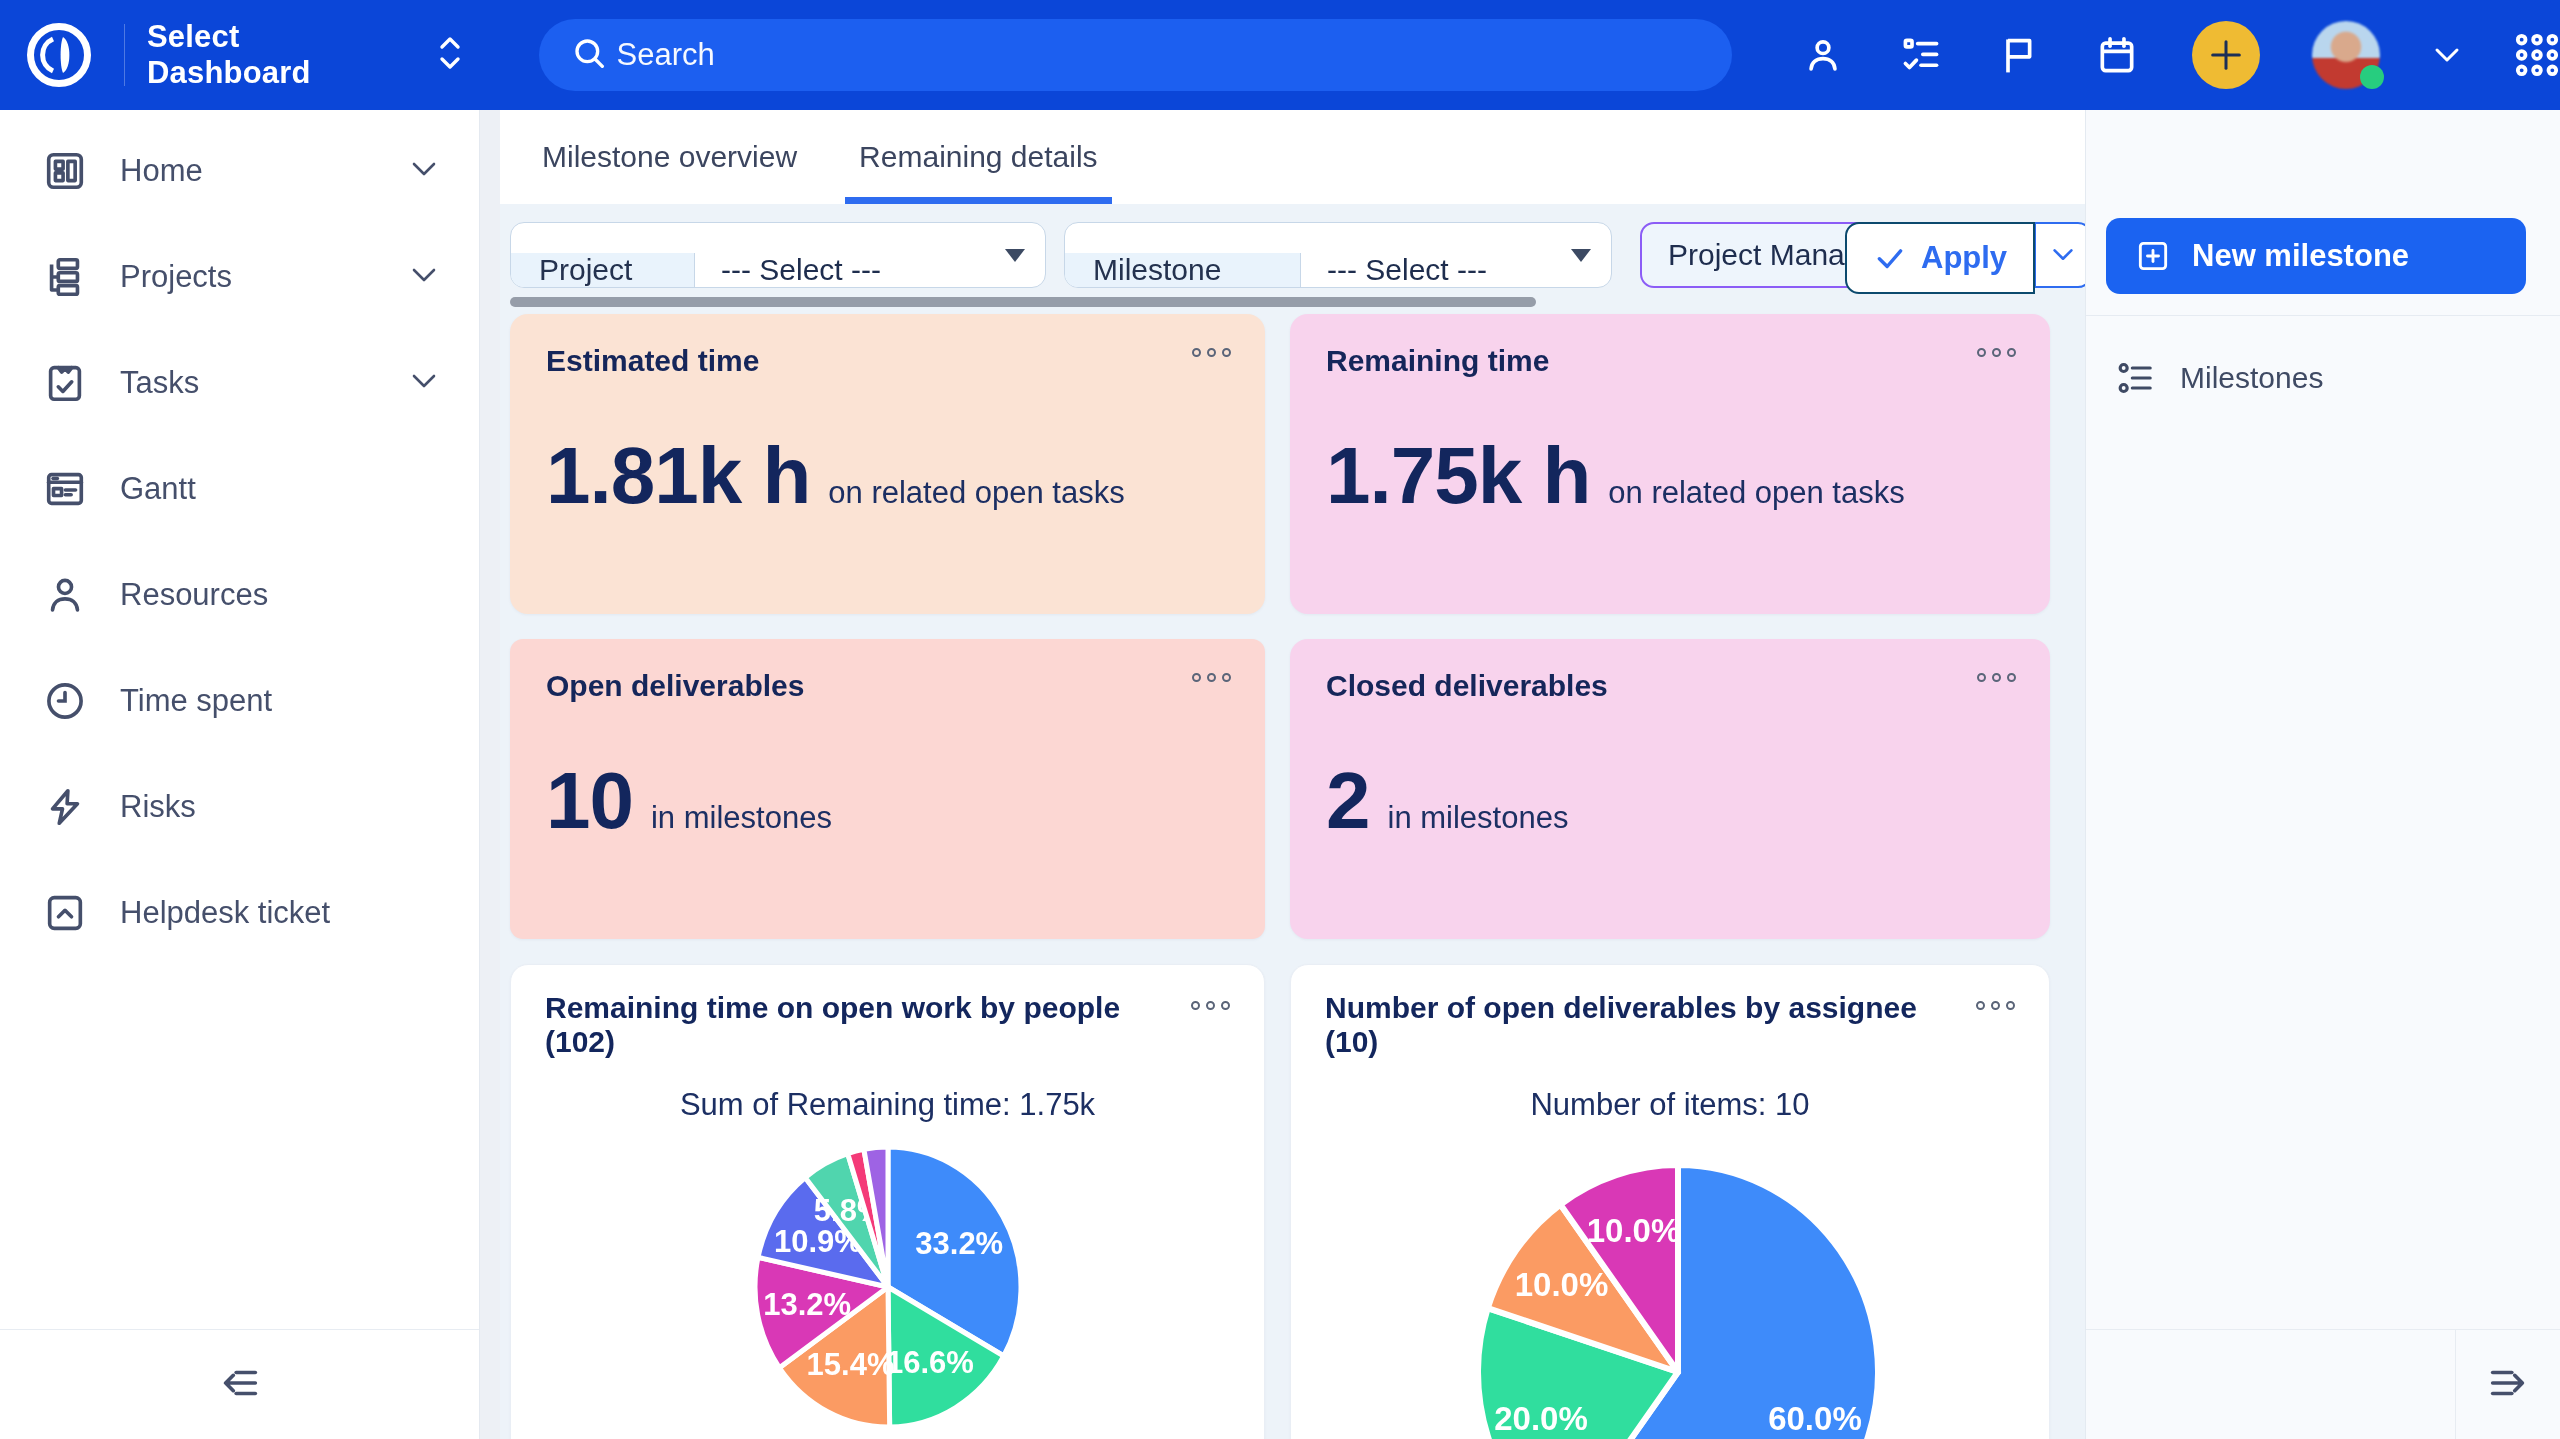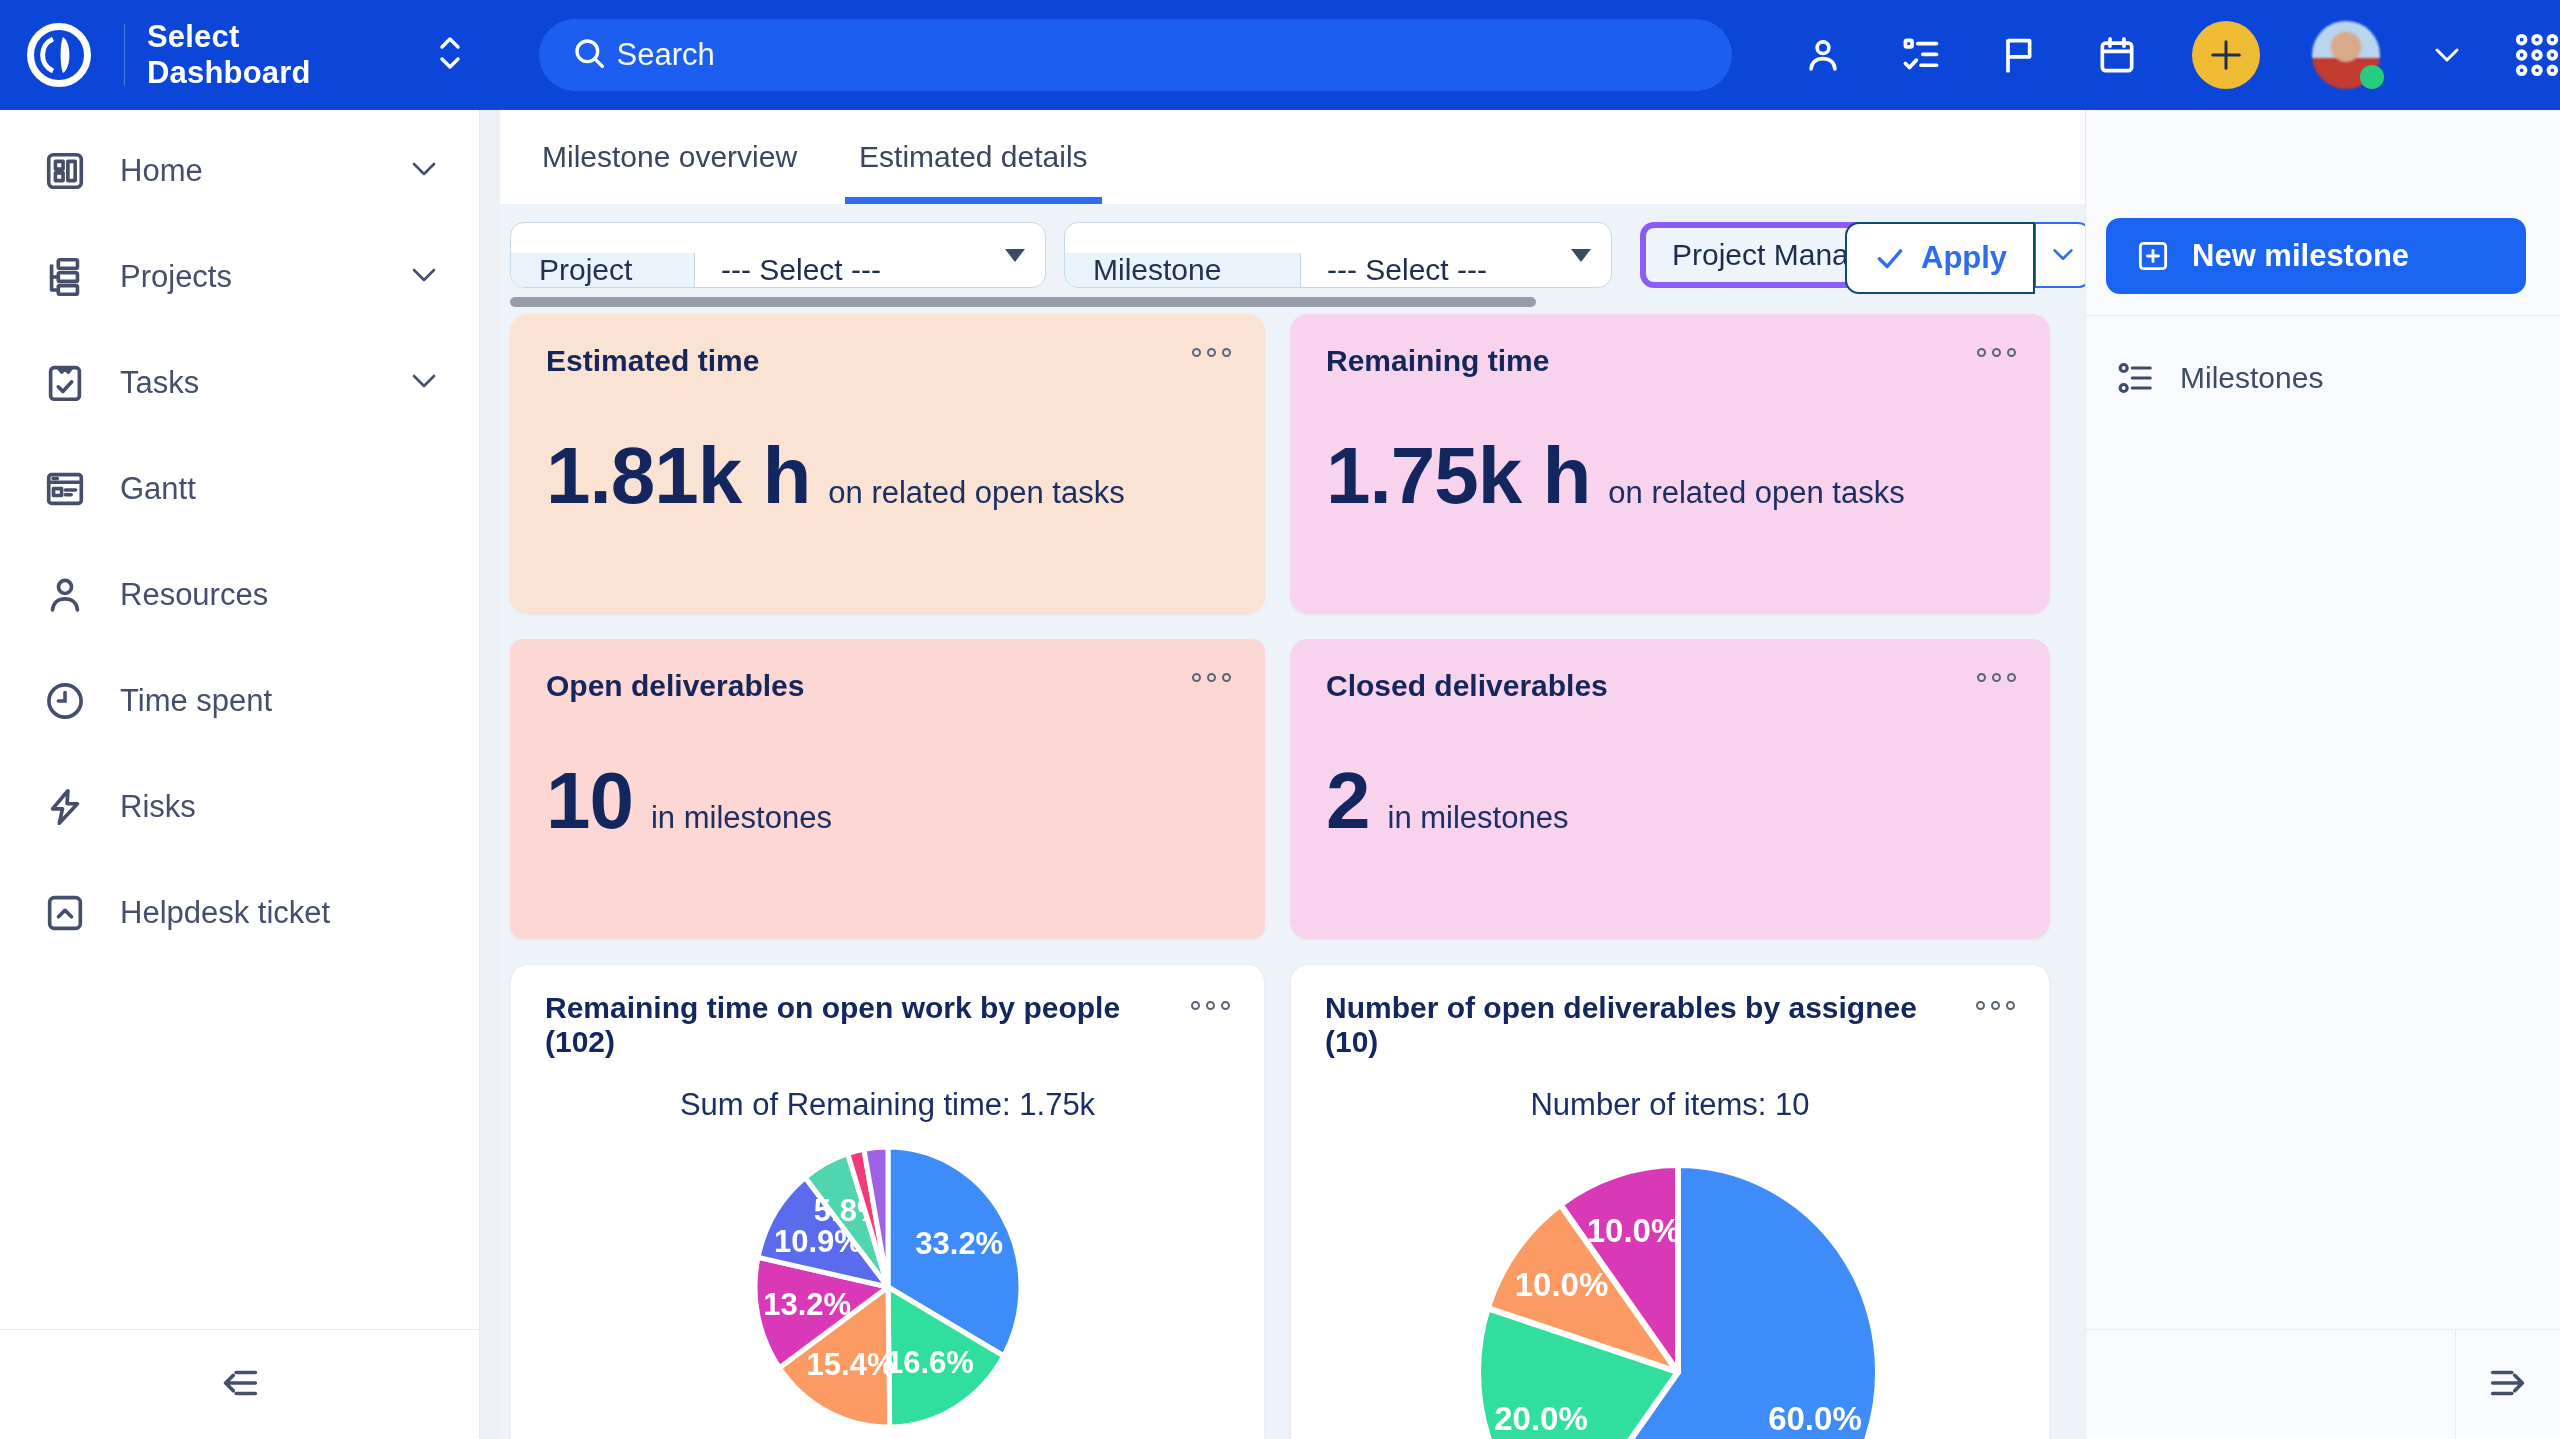--- a/index.html
+++ b/index.html
@@ -60,21 +60,21 @@
   .flabel { background:#e9f3fc; border-right:1px solid #c7d7e8; display:flex; align-items:center;
             padding:0 28px; font-size:30px; color:#24324f; }
   .fvalue { display:flex; align-items:center; padding:0 26px; font-size:30px; color:#1e2d4e; flex:1; }
   .fcaret { width:0; height:0; border-left:10px solid transparent; border-right:10px solid transparent;
             border-top:13px solid #3c4a63; align-self:center; margin-right:20px; }
   .ctrl-project { width:536px; }
   .ctrl-project .flabel { width:184px; }
   .ctrl-milestone { width:548px; margin-left:18px; }
   .ctrl-milestone .flabel { width:236px; }
   .ctrl-manager { margin-left:28px; width:340px; height:66px; background:#eef5fc;
-                  border:6px solid #8b5cf6; border-radius:14px; display:flex; align-items:center;
+                  border:2px solid #8b5cf6; border-radius:14px; display:flex; align-items:center;
                   padding-left:26px; overflow:hidden; white-space:nowrap;
                   font-size:30px; color:#1e2d4e; cursor:pointer; }
   .apply-group { position:absolute; left:1345px; top:18px; display:flex; height:66px; z-index:5; }
   .apply-btn { height:72px; background:#fff; border:2px solid #0c4a6e; border-radius:14px 0 0 14px;
                display:flex; align-items:center; gap:14px; padding:0 26px; cursor:pointer;
                font-family:inherit; }
   .apply-btn span { color:#2e6cf0; font-size:31px; font-weight:700; }
   .apply-caret { height:66px; width:57px; background:#fff; border:2px solid #2e6cf0; border-left-width:1px;
                  border-radius:0 14px 14px 0; display:flex; align-items:center; justify-content:center;
                  cursor:pointer; }
@@ -314,21 +314,21 @@
   </div>
 </aside>
 <div class="v-scroll-strip"></div>
 
 <main class="main">
   <div class="tabbar">
     <div class="tab">
       <span>Milestone overview</span>
     </div>
     <div class="tab active">
-      <span>Estimated details</span>
+      <span>Remaining details</span>
       <span class="tab-underline"></span>
     </div>
   </div>
 
   <div class="filterbar">
     <div class="filter-row">
       <div class="fctrl ctrl-project">
         <span class="flabel">Project</span>
         <span class="fvalue">--- Select ---</span>
         <span class="fcaret"></span>

